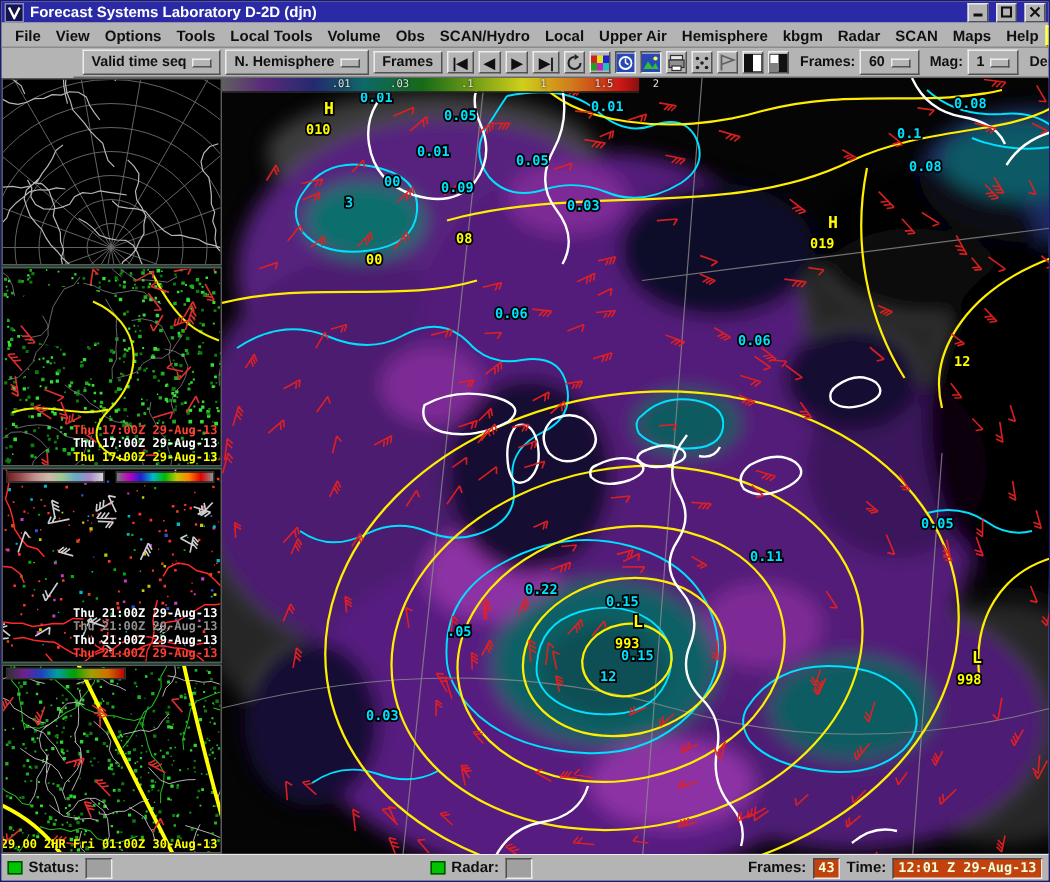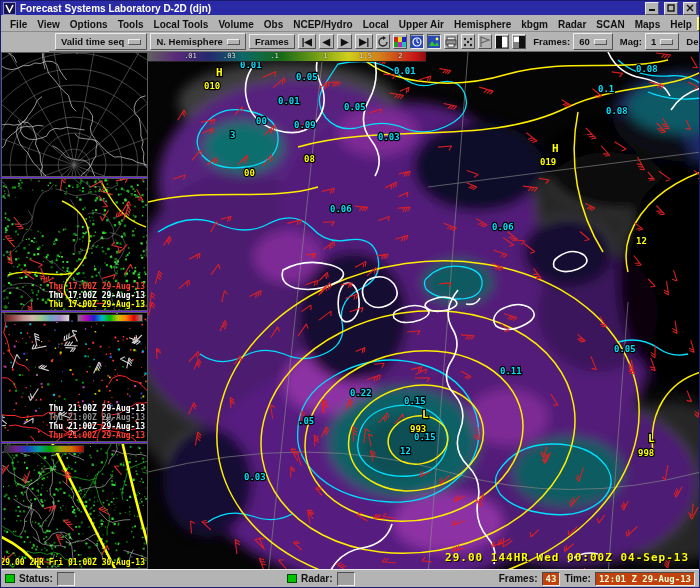--- a/index.html
+++ b/index.html
@@ -21,31 +21,31 @@
   
   .toolbar{height:19px;background:#b4b4b4;display:flex;align-items:center;padding:0 6px;gap:3px;border-bottom:1px solid #6a6a6a;flex:0 0 auto;margin-left:48px;}
   .tbtn,.opt{height:15px;display:flex;align-items:center;gap:4px;background:#b4b4b4;border-top:1px solid #ececec;border-left:1px solid #ececec;border-right:1px solid #525252;border-bottom:1px solid #525252;font-size:9.5px;font-weight:bold;color:#101010;padding:0 5px;white-space:nowrap;}
   .opt-dash{width:11px;height:4px;background:#b4b4b4;border-top:1px solid #ececec;border-left:1px solid #ececec;border-right:1px solid #525252;border-bottom:1px solid #525252;}
   .ibtn{width:18px;height:15px;display:flex;align-items:center;justify-content:center;background:#b4b4b4;border-top:1px solid #ececec;border-left:1px solid #ececec;border-right:1px solid #525252;border-bottom:1px solid #525252;padding:0;}
   .ibtn.active{border-top:1px solid #525252;border-left:1px solid #525252;border-right:1px solid #ececec;border-bottom:1px solid #ececec;background:#9aa4c8;}
   .tlabel{font-size:9.5px;font-weight:bold;color:#101010;margin-left:4px;white-space:nowrap;}
 
   
   .content{flex:1;display:flex;background:#000;min-height:0;}
-  .left-col{width:147px;flex:0 0 auto;display:flex;flex-direction:column;background:#6d28d9;}
+  .left-col{width:147px;flex:0 0 auto;display:flex;flex-direction:column;background:#14532d;}
   .panel{position:relative;border:1px solid #5a5a5a;overflow:hidden;background:#000;box-sizing:border-box;margin-bottom:1px;}
   .panel svg{display:block;width:100%;height:100%;}
   #panel1{height:125px;} #panel2{height:133px;} #panel3{height:130px;} #panel4{flex:1;margin-bottom:0;}
   .ptimes{position:absolute;right:2px;bottom:1px;text-align:right;font-family:"DejaVu Sans Mono",monospace;font-size:8px;font-weight:bold;line-height:9px;text-shadow:1px 1px 0 #000;white-space:nowrap;}
   .mini-cb{position:absolute;height:8px;border:1px solid #333;box-sizing:border-box;}
 
   .map{flex:1;position:relative;overflow:hidden;background:#050505;}
   .map svg{position:absolute;left:0;top:0;}
   .map-colorbar{position:absolute;left:0;top:0;width:278px;height:9px;background:linear-gradient(to right,#606060 0%,#5a2a7a 10%,#242a6e 22%,#0e6868 34%,#166a16 48%,#6e9a16 60%,#cfcf1a 72%,#d2791a 84%,#c81616 96%,#8a0e0e 100%);border-bottom:1px solid #222;}
-  .cb-label{position:absolute;top:0;font-size:7px;line-height:9px;color:#e0e0e0;font-family:"DejaVu Sans Mono",monospace;text-shadow:0 0 2px #000;}
+  .cb-label{position:absolute;top:0;font-size:7px;line-height:9px;color:#e0e0e0;font-family:"DejaVu Sans Mono",monospace;text-shadow:0 0 2px #000;margin-left:37px;}
   .map-time{position:absolute;right:10px;bottom:5px;color:#ffff00;font-family:"DejaVu Sans Mono",monospace;font-size:11px;font-weight:bold;letter-spacing:1px;text-shadow:1px 1px 0 #000;}
 
   
   .statusbar{height:17px;background:#b4b4b4;border-top:1px solid #ececec;display:flex;align-items:center;padding:0 4px;gap:4px;flex:0 0 auto;font-size:10px;font-weight:bold;color:#101010;}
   .led{width:8px;height:7px;background:#00c400;border:1px solid #004c00;}
   .mini-box{width:16px;height:12px;background:#a0a0a0;border-top:1px solid #505050;border-left:1px solid #505050;border-right:1px solid #ececec;border-bottom:1px solid #ececec;}
   .val-box{background:#c2410c;border-top:1px solid #4a4a4a;border-left:1px solid #4a4a4a;border-right:1px solid #e8e8e8;border-bottom:1px solid #e8e8e8;color:#eaffda;font-size:9px;font-weight:bold;padding:0 3px;line-height:12px;white-space:nowrap;font-family:"DejaVu Sans Mono",monospace;}
   .sb-radar{margin-left:208px;display:flex;align-items:center;gap:4px;}
   .sb-right{margin-left:auto;display:flex;align-items:center;gap:4px;}
 </style>
@@ -80,21 +80,21 @@
 
   <div class="menubar">
     <div id="menu-items" style="display:flex;">
         <div class="menu-item">File</div>
         <div class="menu-item">View</div>
         <div class="menu-item">Options</div>
         <div class="menu-item">Tools</div>
         <div class="menu-item">Local Tools</div>
         <div class="menu-item">Volume</div>
         <div class="menu-item">Obs</div>
-        <div class="menu-item">NCEP/Hydro</div>
+        <div class="menu-item">SCAN/Hydro</div>
         <div class="menu-item">Local</div>
         <div class="menu-item">Upper Air</div>
         <div class="menu-item">Hemisphere</div>
         <div class="menu-item">kbgm</div>
         <div class="menu-item">Radar</div>
         <div class="menu-item">SCAN</div>
         <div class="menu-item">Maps</div>
         <div class="menu-item">Help</div>
       </div>
     <div class="menu-spacer"></div>
@@ -417,21 +417,20 @@
           </g>
       </svg>
       <div class="map-colorbar" id="map-colorbar">
           <span class="cb-label" style="left: 13%;">.01</span>
           <span class="cb-label" style="left: 27%;">.03</span>
           <span class="cb-label" style="left: 44%;">.1</span>
           <span class="cb-label" style="left: 63%;">1</span>
           <span class="cb-label" style="left: 76%;">1.5</span>
           <span class="cb-label" style="left: 90%;">2</span>
         </div>
-      <div class="map-time">29.00 144HR Wed 00:00Z 04-Sep-13</div>
     </div>
   </div>
 
   <div class="statusbar">
     <span class="led"></span>
     <span>Status:</span>
     <span class="mini-box"></span>
     <span class="sb-radar">
       <span class="led"></span>
       <span>Radar:</span>

